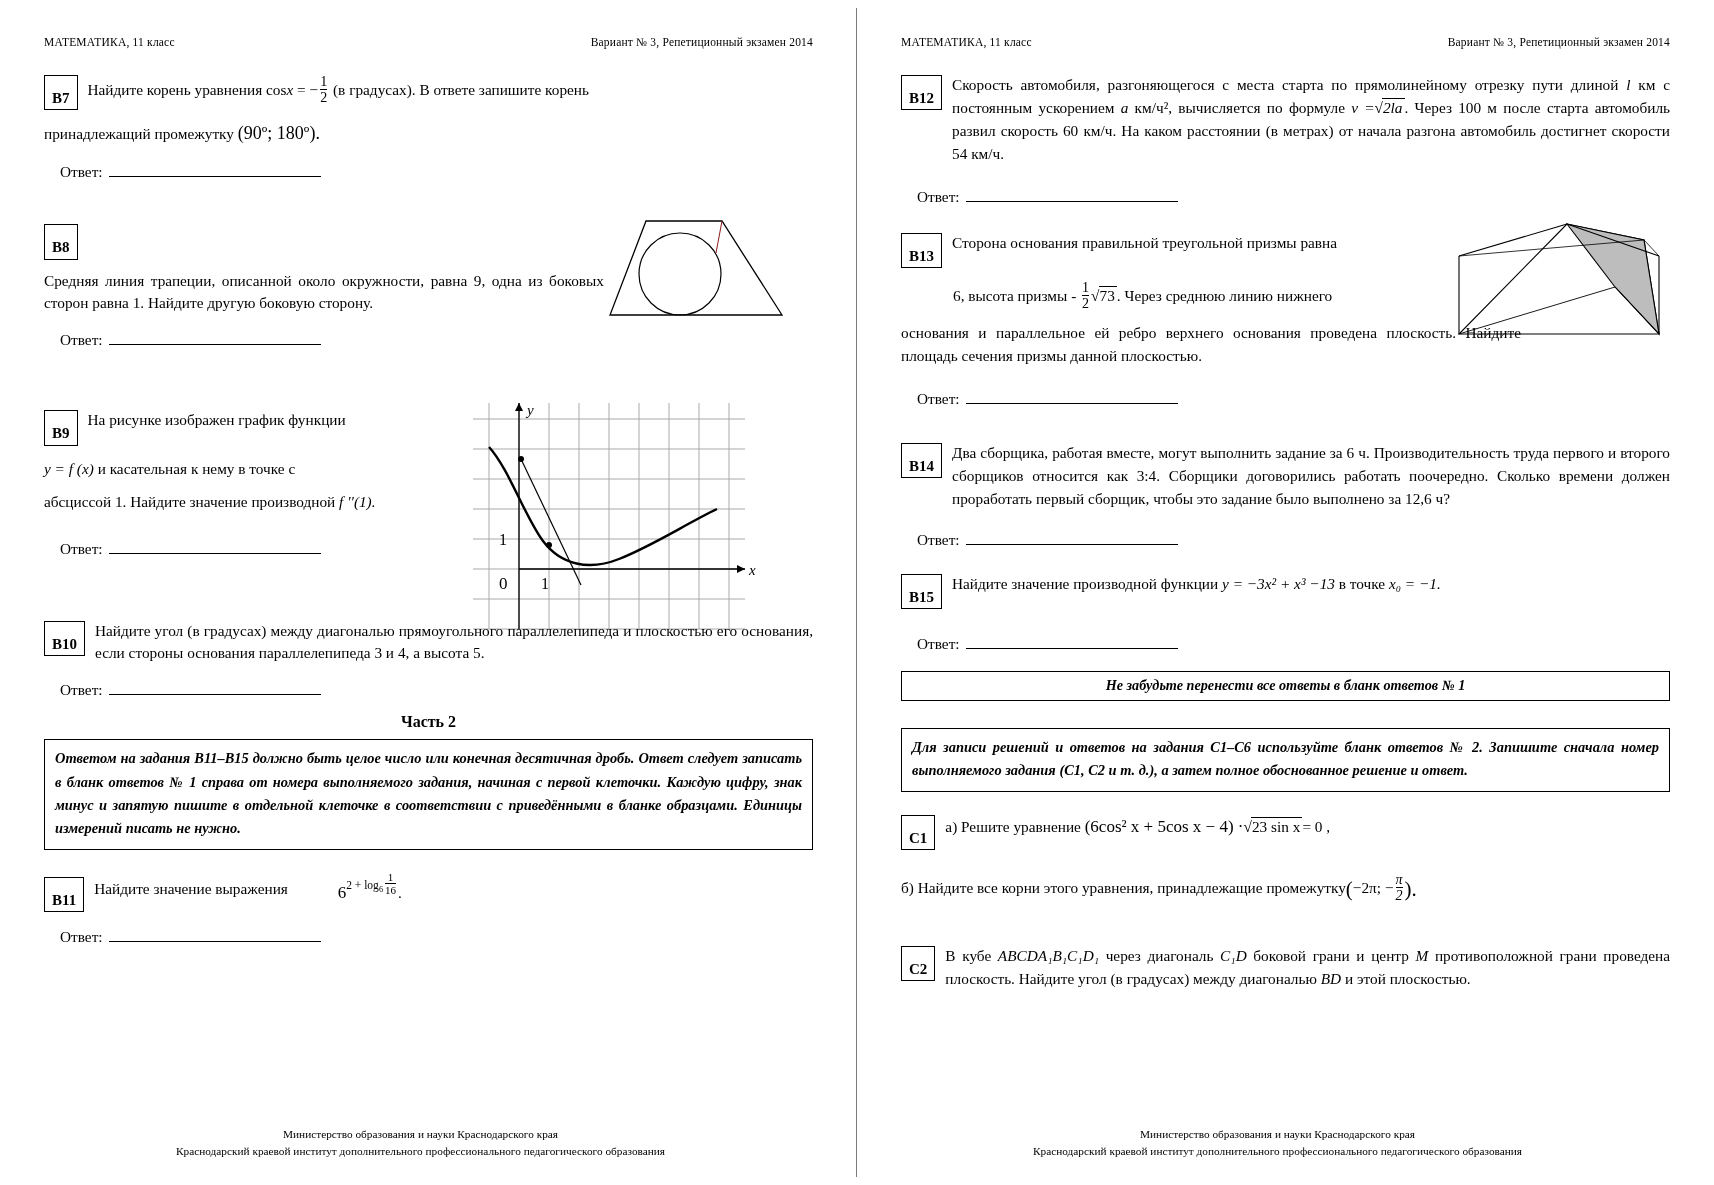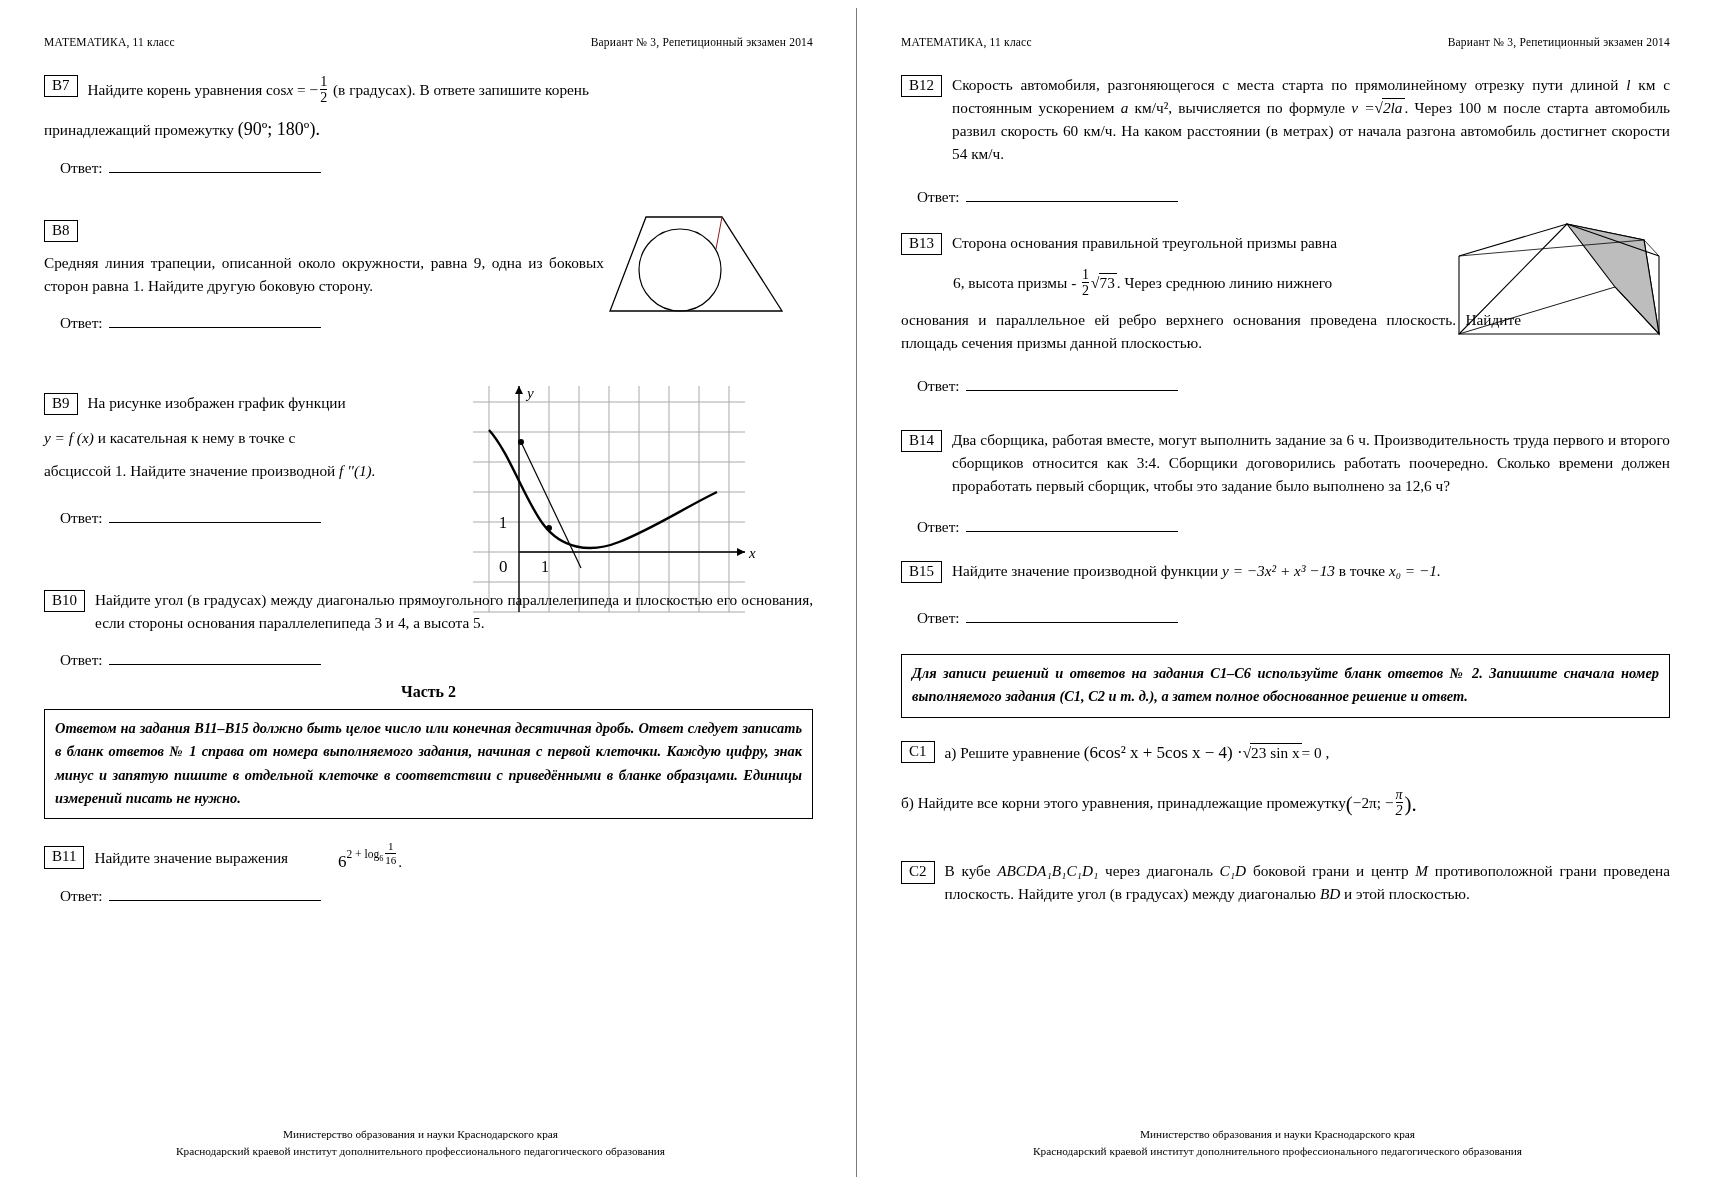--- a/index.html
+++ b/index.html
@@ -41,22 +41,22 @@
     margin-bottom: 26px;
     margin-top: 8px;
   }
   .task {
     position: relative;
     margin-bottom: 8px;
   }
   .tag {
     display: inline-block;
     border: 1.3px solid #000;
-    padding: 1px 7px 2px 7px;
-    font-weight: normal;
+    padding: 14px 7px 2px 7px;
+    font-weight: bold;
     font-size: 15px;
     line-height: 1.15;
     vertical-align: top;
   }
   .task-body {
     font-size: 15.3px;
     line-height: 1.5;
     text-align: justify;
   }
   .first-line {
@@ -343,20 +343,21 @@
         <span class="ital">y = −3x² + x³ −13</span>
         <span>в точке</span>
         <span class="ital">x₀ = −1.</span>
       </span>
     </div>
     <div class="answer" style="margin-top:26px;">
       <span>Ответ:</span><span class="line"></span>
     </div>
   </div>
 
+  <div class="banner">Не забудьте перенести все ответы в бланк ответов № 1</div>
 
   <div class="note-box" style="margin-top:27px;">Для записи решений и ответов на задания С1–С6 используйте бланк ответов № 2. Запишите сначала номер выполняемого задания (С1, С2 и т. д.), а затем полное обоснованное решение и ответ.</div>
 
   <div class="task" style="margin-top:22px;">
     <div class="first-line">
       <span class="tag">C1</span>
       <span class="txt task-body">
         <span>а) Решите уравнение</span>
         <span style="font-size:17px;">(6cos² x + 5cos x − 4) ·</span><span>√<span class="sqrt">23 sin x</span></span><span>= 0 ,</span>
       </span>

